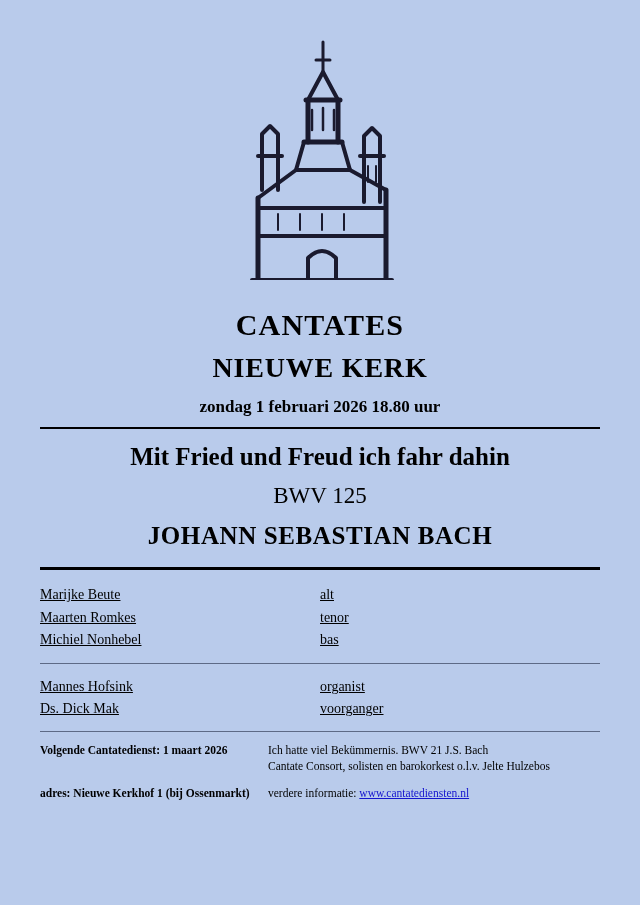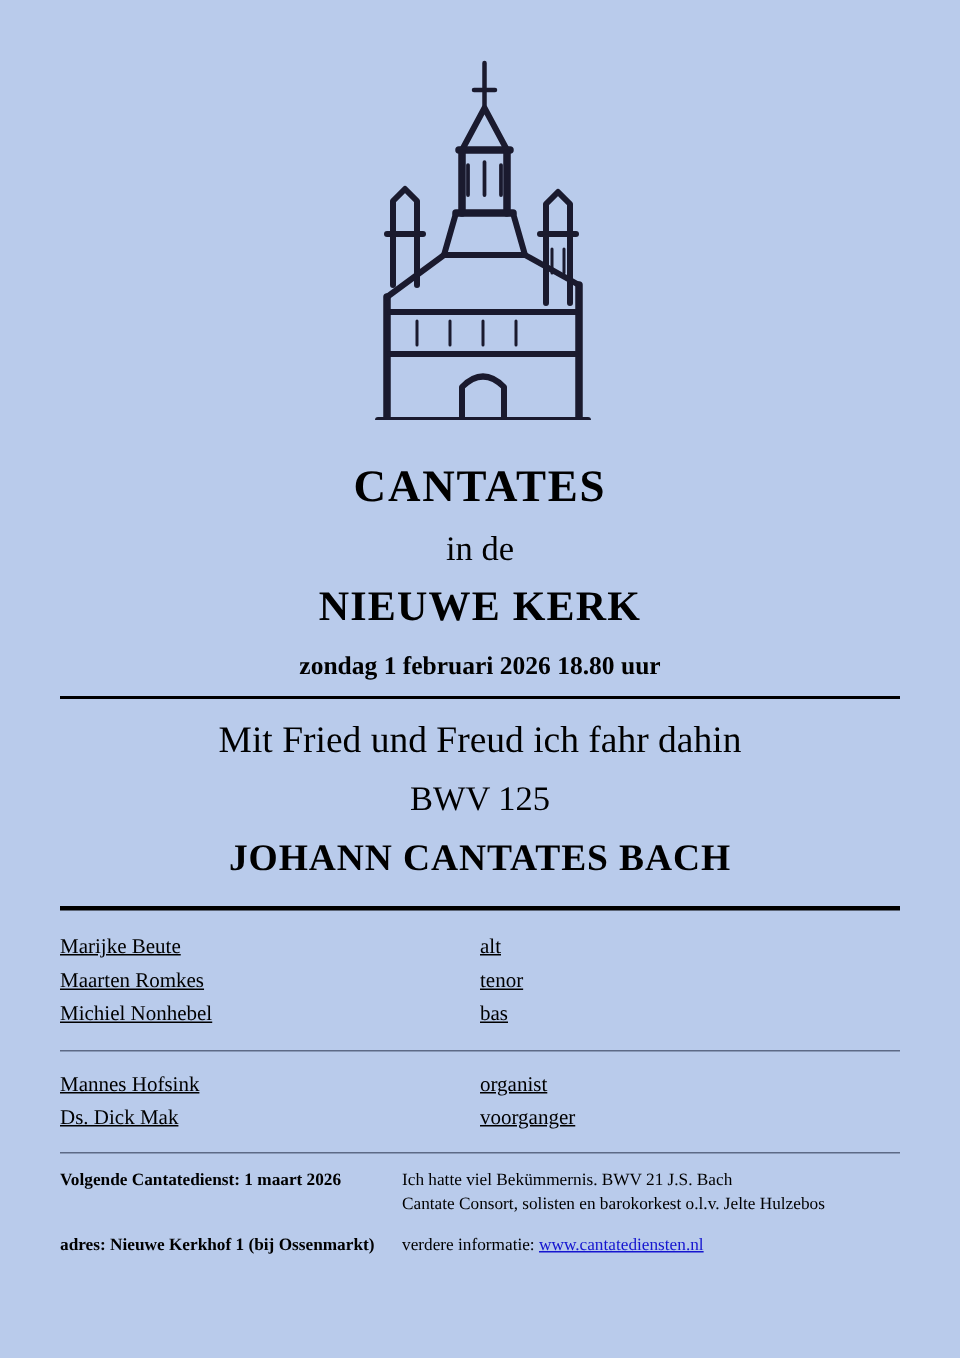--- a/index.html
+++ b/index.html
@@ -80,21 +80,21 @@
     margin: 0;
   }
 
   
   .work {
     text-align: center;
     padding: 14px 0 8px 0;
   }
   .work-title {
     font-size: 25px;
-    font-weight: normal;
+    font-weight: bold;
     margin: 0 0 12px 0;
     line-height: 1.1;
   }
   .work-bwv {
     font-size: 23px;
     margin: 0 0 14px 0;
     line-height: 1.1;
   }
   .work-composer {
     font-size: 25px;
@@ -201,31 +201,30 @@
 
         <path d="M108 250 L108 228 Q122 214 136 228 L136 250" stroke-width="4"></path>
 
         <path d="M52 250 L192 250" stroke-width="4"></path>
       </g>
     </svg>
   </div>
 
   <div class="headline">
     <div class="title-main">CANTATES</div>
-    <div class="title-sub">in de</div>
     <div class="title-venue">NIEUWE KERK</div>
     <div class="title-date">zondag 1 februari 2026 18.80 uur</div>
   </div>
 
   <hr class="rule-thick">
 
   <div class="work">
     <div class="work-title">Mit Fried und Freud ich fahr dahin</div>
     <div class="work-bwv">BWV 125</div>
-    <div class="work-composer">JOHANN CANTATES BACH</div>
+    <div class="work-composer">JOHANN SEBASTIAN BACH</div>
   </div>
 
   <hr class="rule-thick">
 
 
   <hr class="rule-thin">
 
   <div class="people">
     <table>
       <tbody>

